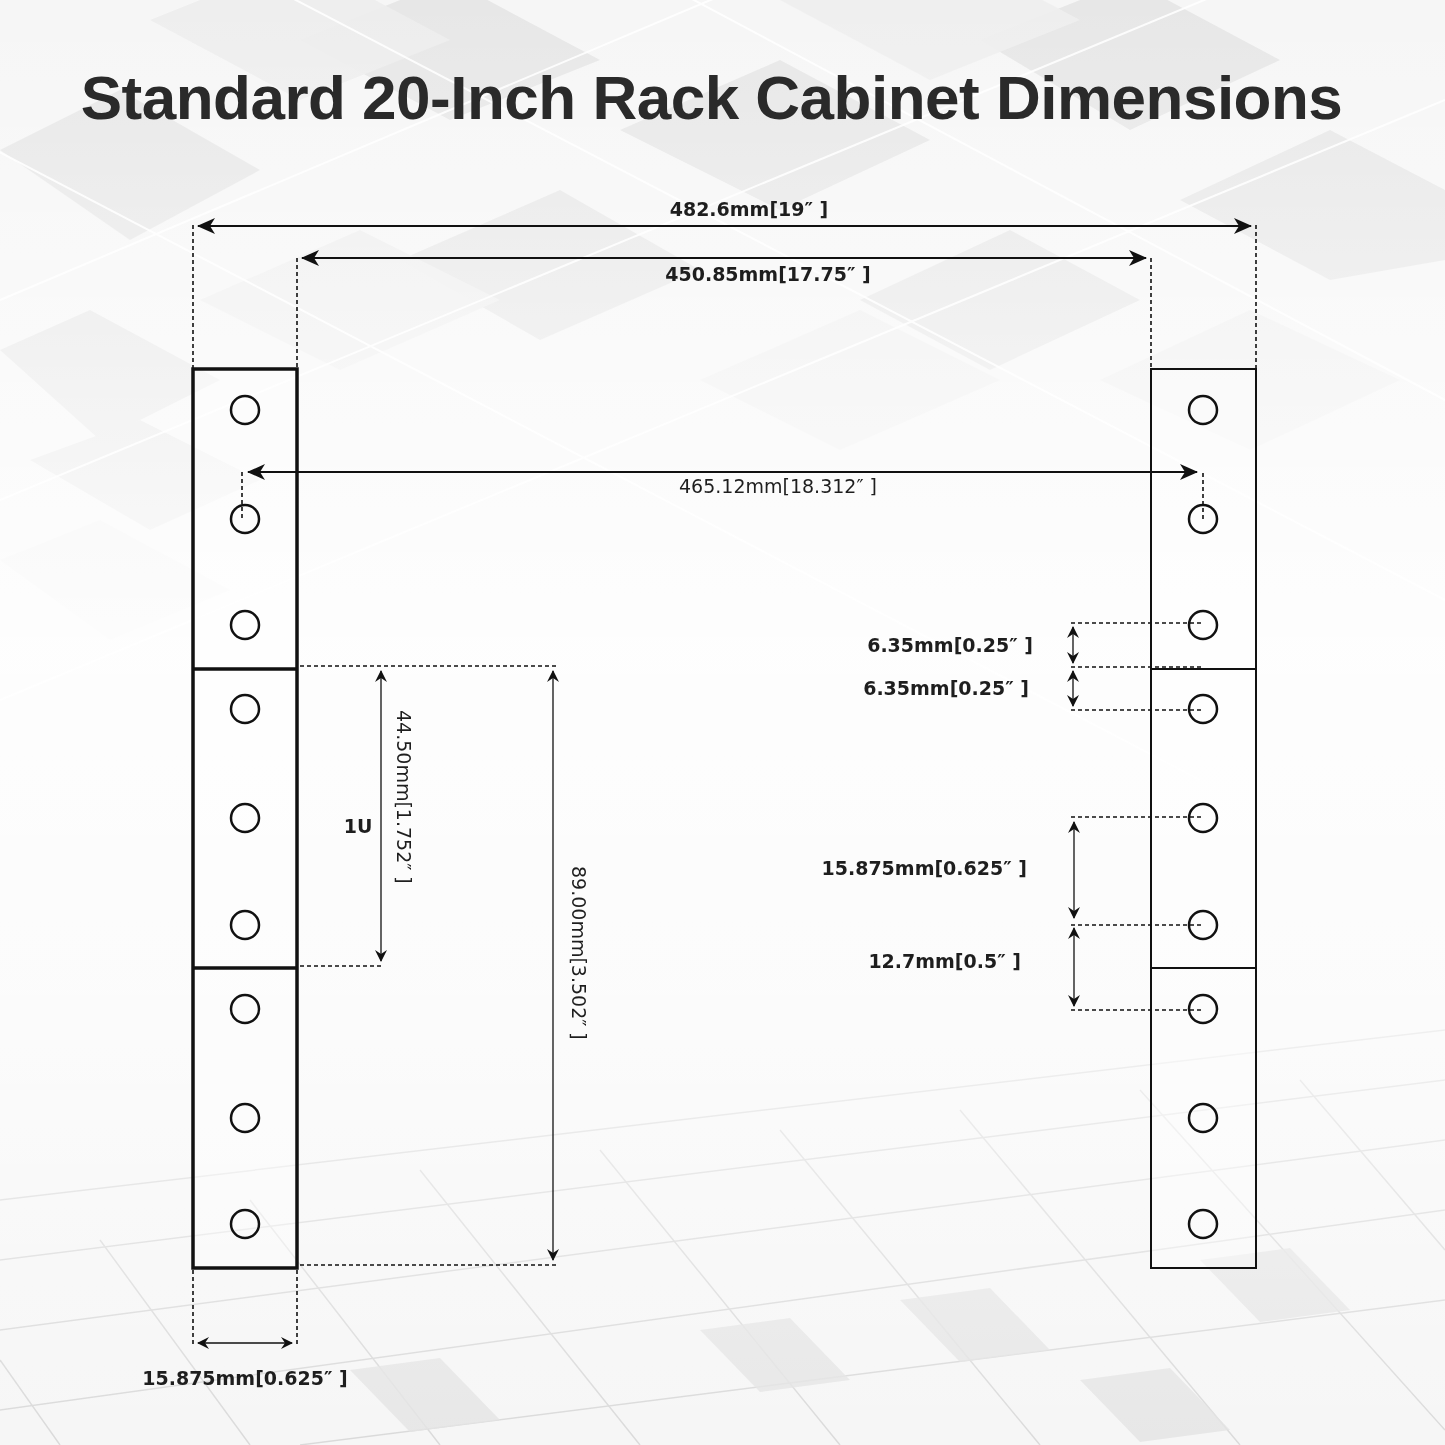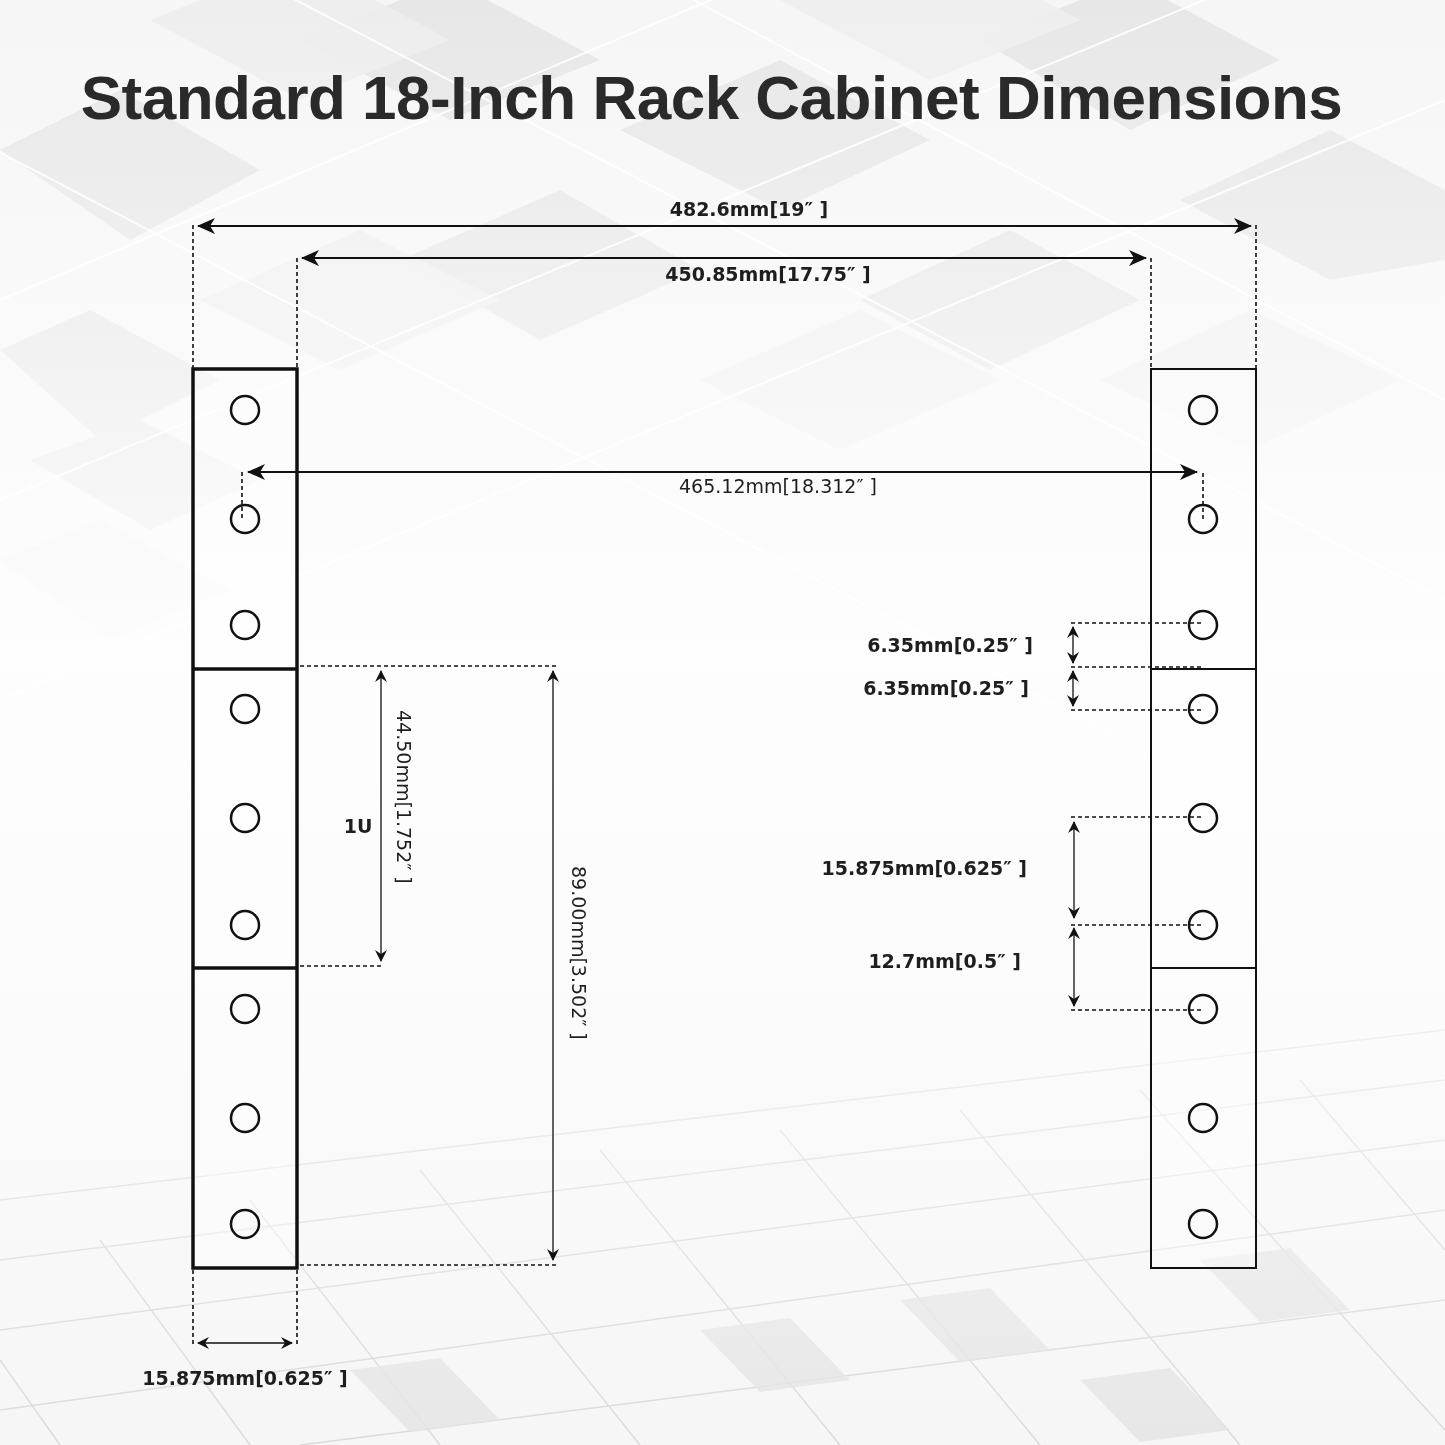--- a/index.html
+++ b/index.html
@@ -85,21 +85,21 @@
   <g fill="#e4e4e4" opacity="0.8">
     <polygon points="700,1330 790,1318 850,1380 760,1392"></polygon>
     <polygon points="900,1300 990,1288 1050,1350 960,1362"></polygon>
     <polygon points="1200,1260 1290,1248 1350,1310 1260,1322"></polygon>
     <polygon points="350,1370 440,1358 500,1420 410,1432"></polygon>
     <polygon points="1080,1380 1170,1368 1230,1430 1140,1442"></polygon>
   </g>
   <rect x="0" y="0" width="1445" height="1445" fill="url(#fade)"></rect>
 </svg>
 
-<div class="title">Standard 18-Inch Rack Cabinet Dimensions</div>
+<div class="title">Standard 20-Inch Rack Cabinet Dimensions</div>
 
 <svg id="diagram" viewBox="0 0 1445 1445" xmlns="http://www.w3.org/2000/svg">
   <defs>
     <marker id="arrowS" viewBox="0 0 12 12" refX="11" refY="6" markerWidth="12" markerHeight="12" markerUnits="userSpaceOnUse" orient="auto-start-reverse">
       <path d="M0,0 L12,6 L0,12 L4,6 Z" fill="#111"></path>
     </marker>
     <marker id="arrowL" viewBox="0 0 18 16" refX="17" refY="8" markerWidth="18" markerHeight="16" markerUnits="userSpaceOnUse" orient="auto-start-reverse">
       <path d="M0,0 L18,8 L0,16 L5,8 Z" fill="#111"></path>
     </marker>
   </defs>

